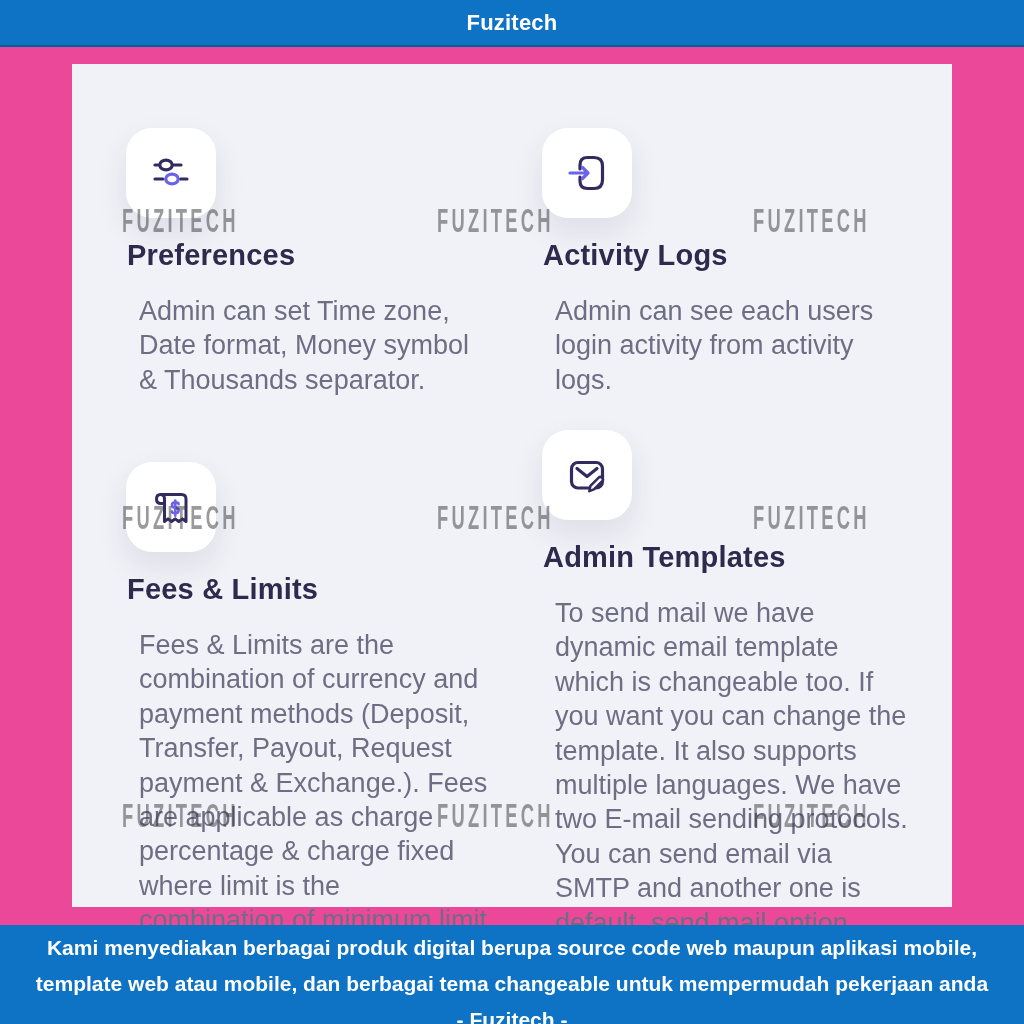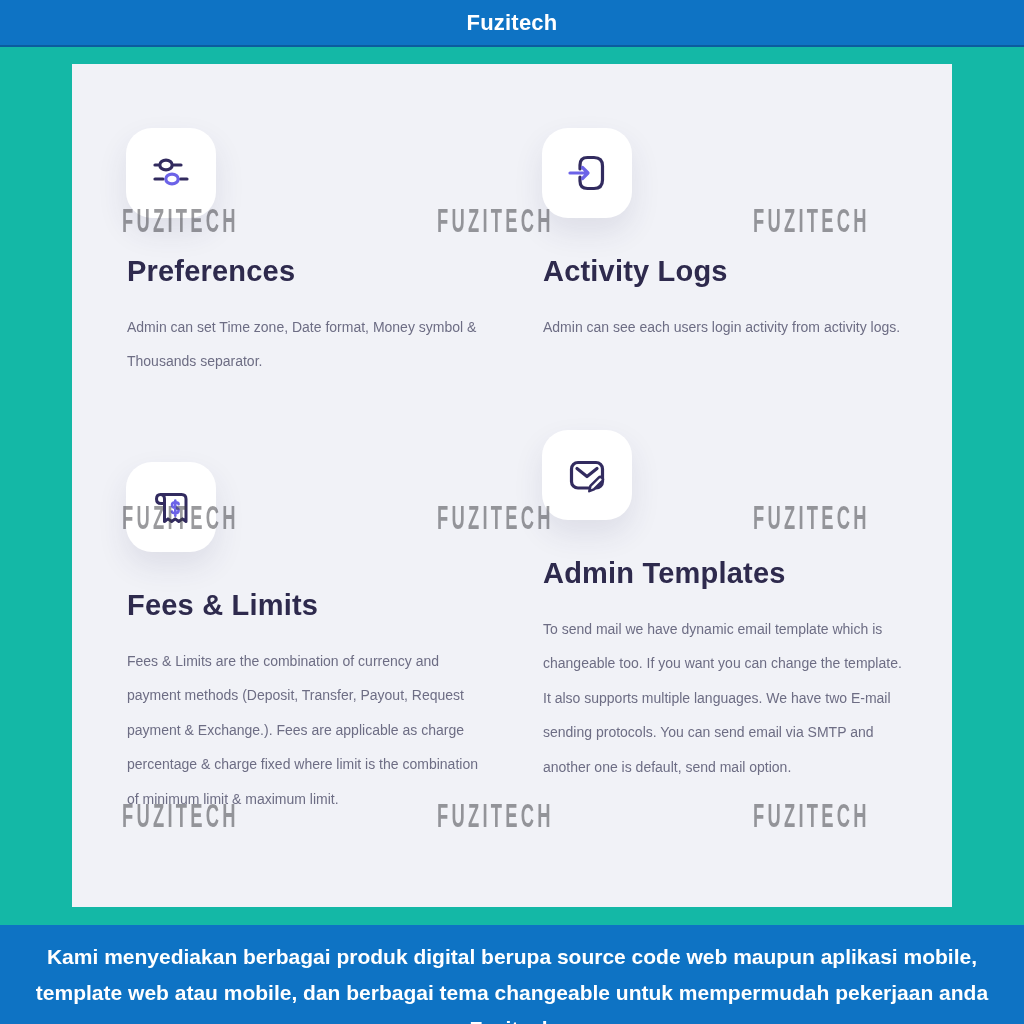--- a/index.html
+++ b/index.html
@@ -1,21 +1,21 @@
 <!DOCTYPE html>
 <html><head>
 <meta charset="utf-8">
 <style>
   * { margin: 0; padding: 0; box-sizing: border-box; }
   html, body { background: #ffffff; }
   .page {
     position: relative;
     width: 1024px;
     height: 1024px;
-    background: #14b8a6;
+    background: #ec4899;
     overflow: hidden;
     font-family: "Liberation Sans", sans-serif;
   }
 
   
   .topbar {
     position: absolute;
     top: 0; left: 0;
     width: 1024px; height: 47px;
     background: #0e73c4;
@@ -48,30 +48,30 @@
   .icon-box {
     width: 90px; height: 90px;
     background: #ffffff;
     border-radius: 26px;
     box-shadow: 0 14px 30px rgba(45, 45, 100, 0.10);
     display: flex;
     align-items: center;
     justify-content: center;
   }
   .feature h2 {
-    margin: 38px 0 0 1px;
+    margin: 22px 0 0 1px;
     font-size: 29px;
     line-height: 31px;
     font-weight: 700;
     color: #2e2a4d;
     letter-spacing: 0.2px;
   }
   .feature p {
-    margin: 23px 0 0 1px;
-    font-size: 14px;
+    margin: 23px 0 0 13px;
+    font-size: 27px;
     line-height: 34.4px;
     font-weight: 400;
     color: #6d6d84;
   }
 
   
   .wm {
     position: absolute;
     z-index: 40;
     font-size: 34px;
@@ -91,21 +91,21 @@
   .bottombar {
     position: absolute;
     left: 0; bottom: 0;
     width: 1024px; height: 99px;
     background: #0e73c4;
     color: #ffffff;
     text-align: center;
     font-size: 21px;
     font-weight: 700;
     line-height: 36px;
-    padding-top: 14px;
+    padding-top: 5px;
     z-index: 5;
   }
 </style>
 </head>
 <body>
 
 <div class="page">
 
   <header class="topbar">
     <div class="topbar-text">Fuzitech</div>

